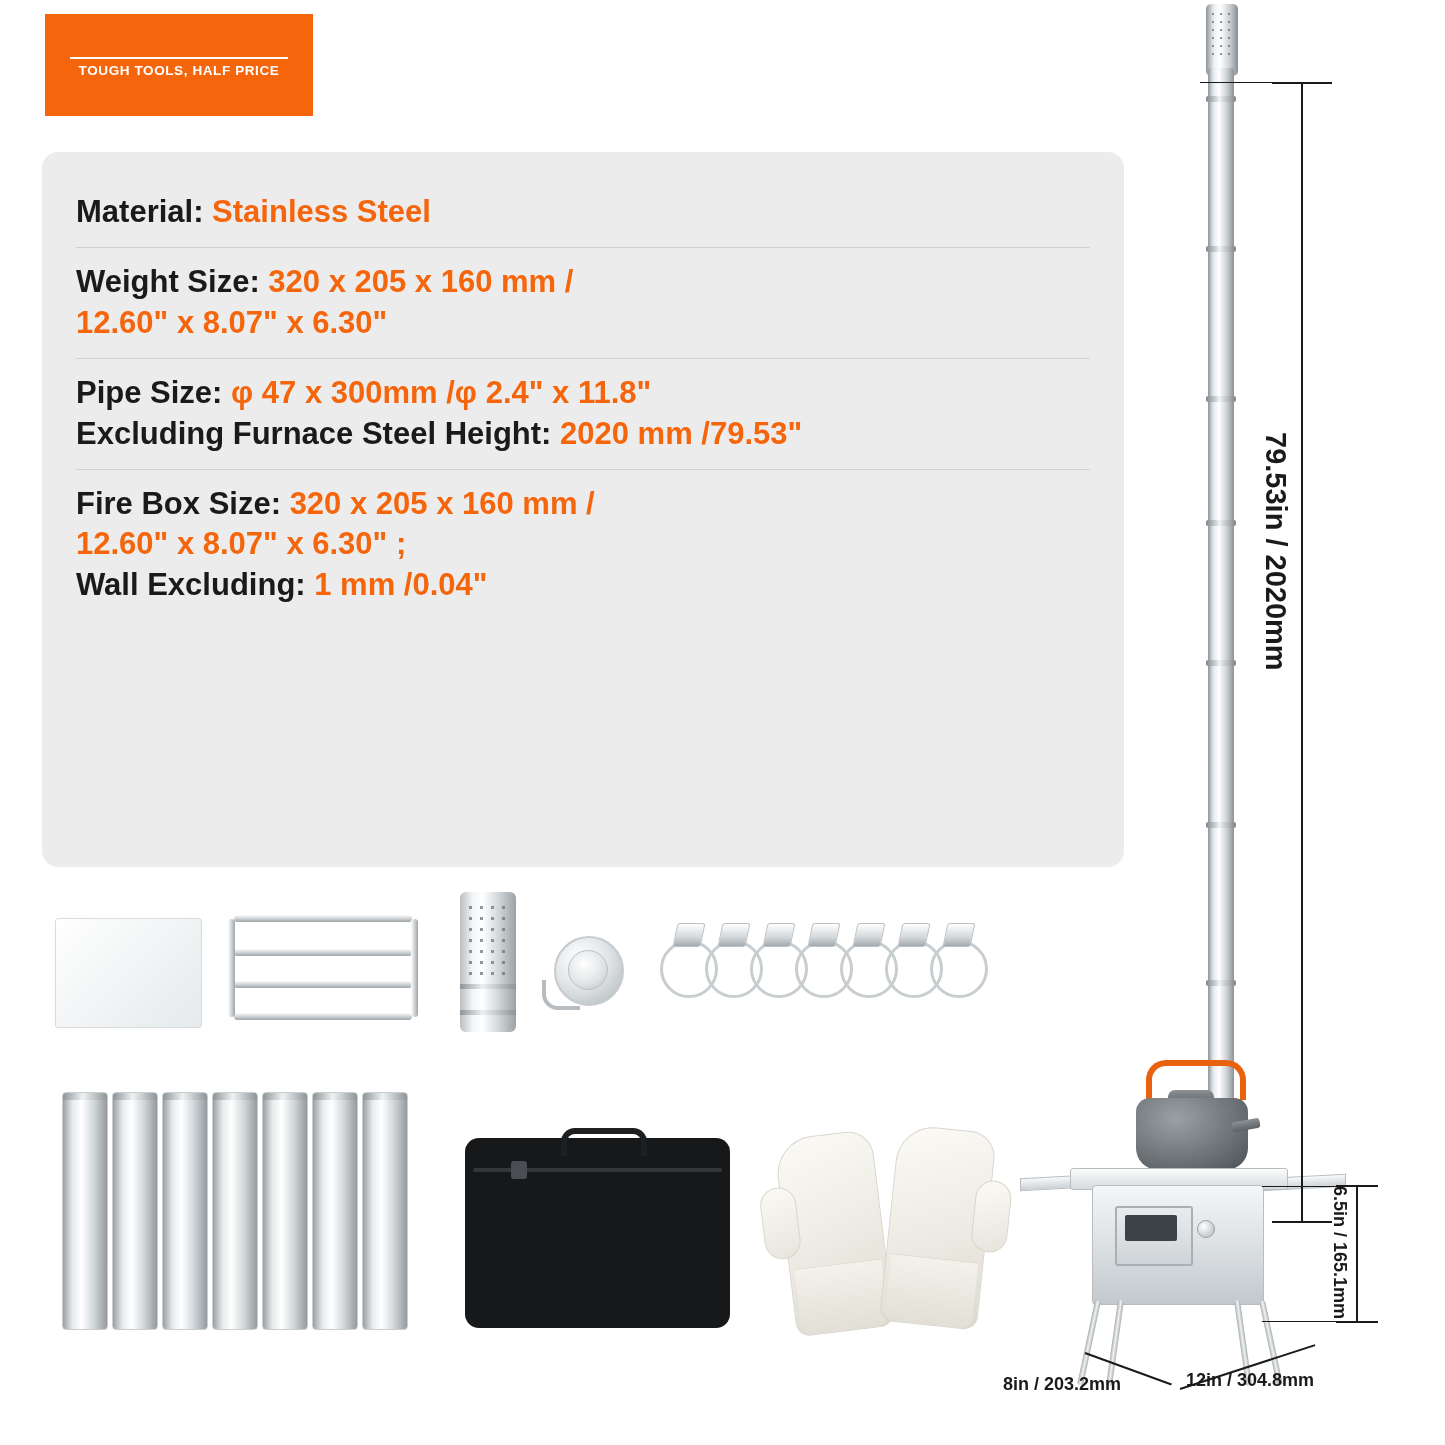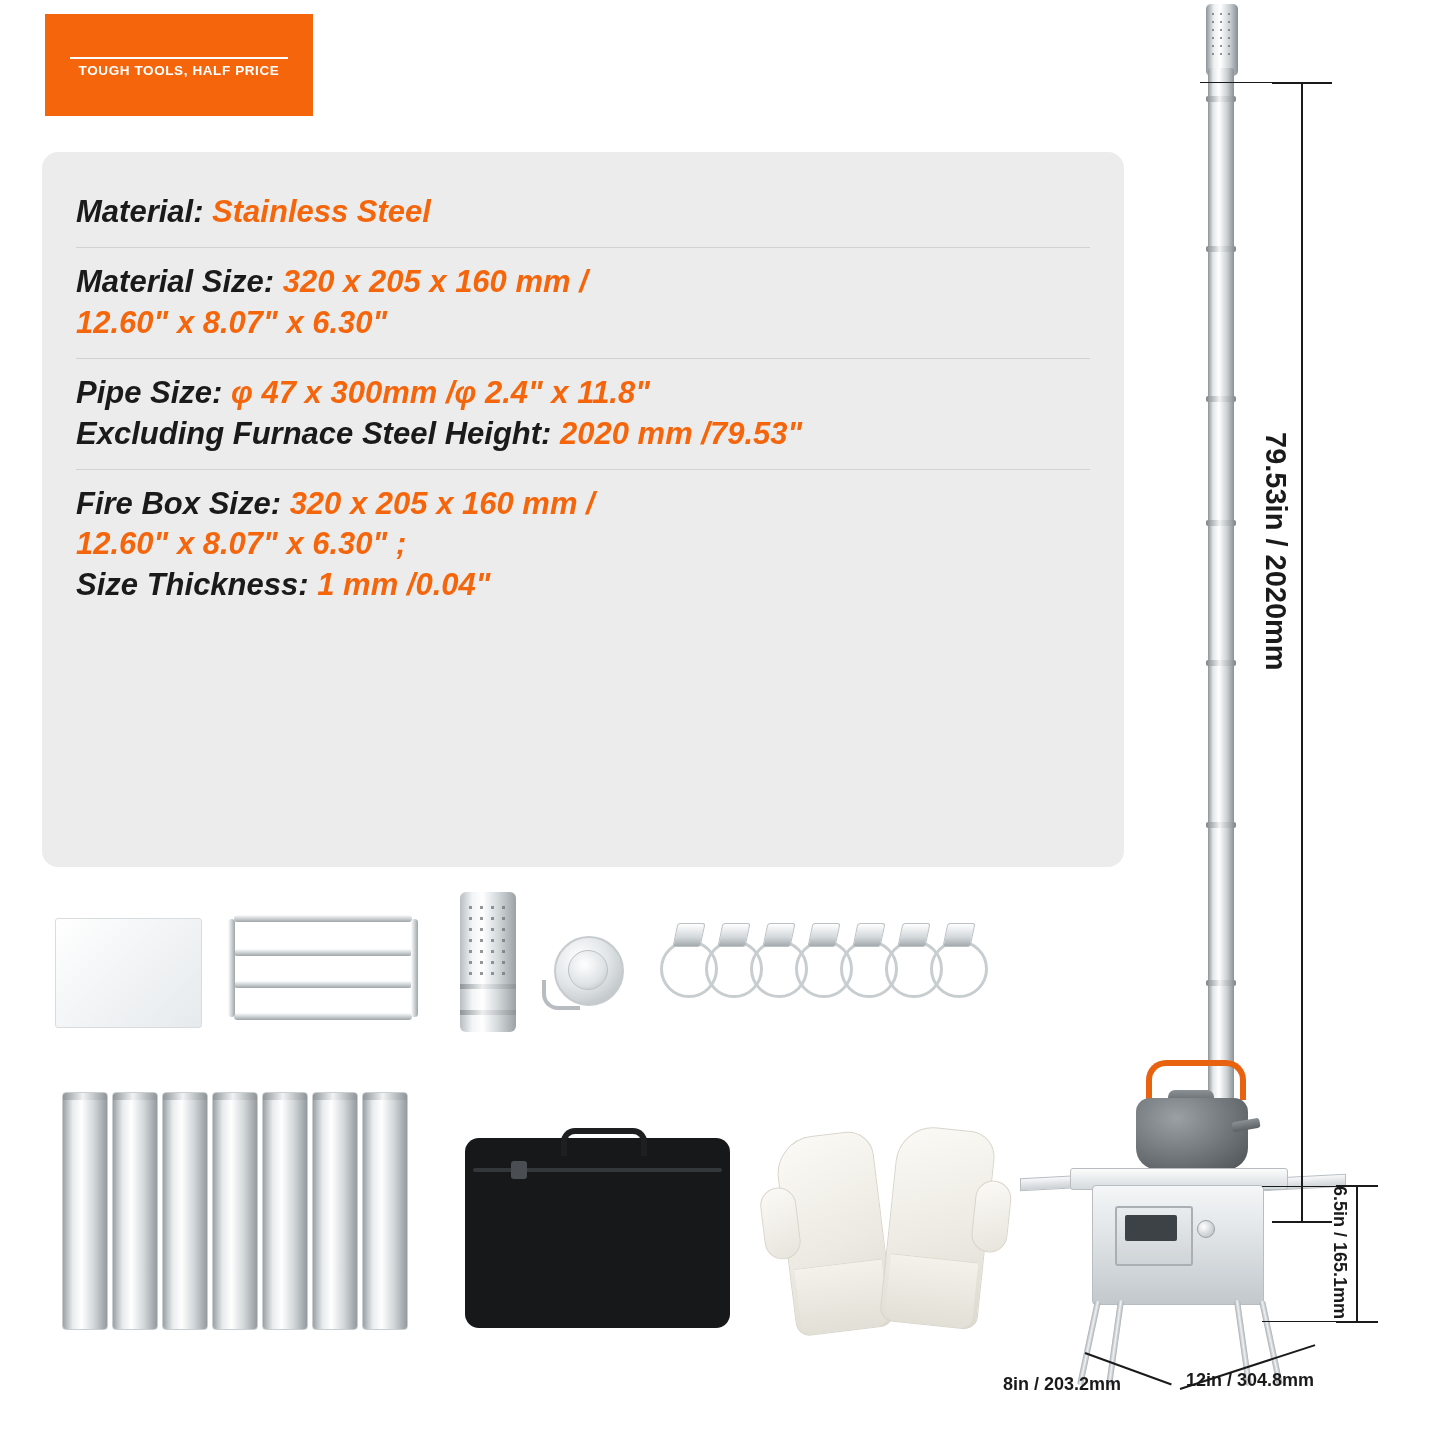--- a/index.html
+++ b/index.html
@@ -54,21 +54,20 @@
   #spec-panel {
     position: absolute;
     left: 42px;
     top: 152px;
     width: 1082px;
     height: 715px;
     background: #ececec;
     border-radius: 16px;
     box-sizing: border-box;
     padding: 26px 34px 20px 34px;
-    font-style: italic;
   }
   .spec-row {
     border-bottom: 1px solid #d2d2d2;
     padding: 14px 0 14px 0;
     color: #1a1a1a;
     font-size: 31px;
     font-weight: bold;
     line-height: 1.32;
   }
   .spec-row:last-child {
@@ -581,40 +580,40 @@
 <div id="spec-panel">
 
   <div class="spec-row">
     <span>Material:</span>
     <span class="val">Stainless Steel</span>
   </div>
 
 
 
   <div class="spec-row">
-    <span>Material Size:</span>
+    <span>Weight Size:</span>
     <span class="val">320 x 205 x 160 mm /</span>
     <span class="val spec-line2">12.60" x 8.07" x 6.30"</span>
   </div>
 
   <div class="spec-row">
     <span>Pipe Size:</span>
     <span class="val">φ 47 x 300mm /φ 2.4" x 11.8"</span>
     <span class="spec-line2">
       <span>Excluding Furnace Steel Height:</span>
       <span class="val">2020 mm /79.53"</span>
     </span>
   </div>
 
   <div class="spec-row">
     <span>Fire Box Size:</span>
     <span class="val">320 x 205 x 160 mm /</span>
     <span class="val spec-line2">12.60" x 8.07" x 6.30" ;</span>
     <span class="spec-line2">
-      <span>Size Thickness:</span>
+      <span>Wall Excluding:</span>
       <span class="val">1 mm /0.04"</span>
     </span>
   </div>
 
 </div>
 
 <div id="accessories">
 
   <div id="acc-glass"></div>
 

